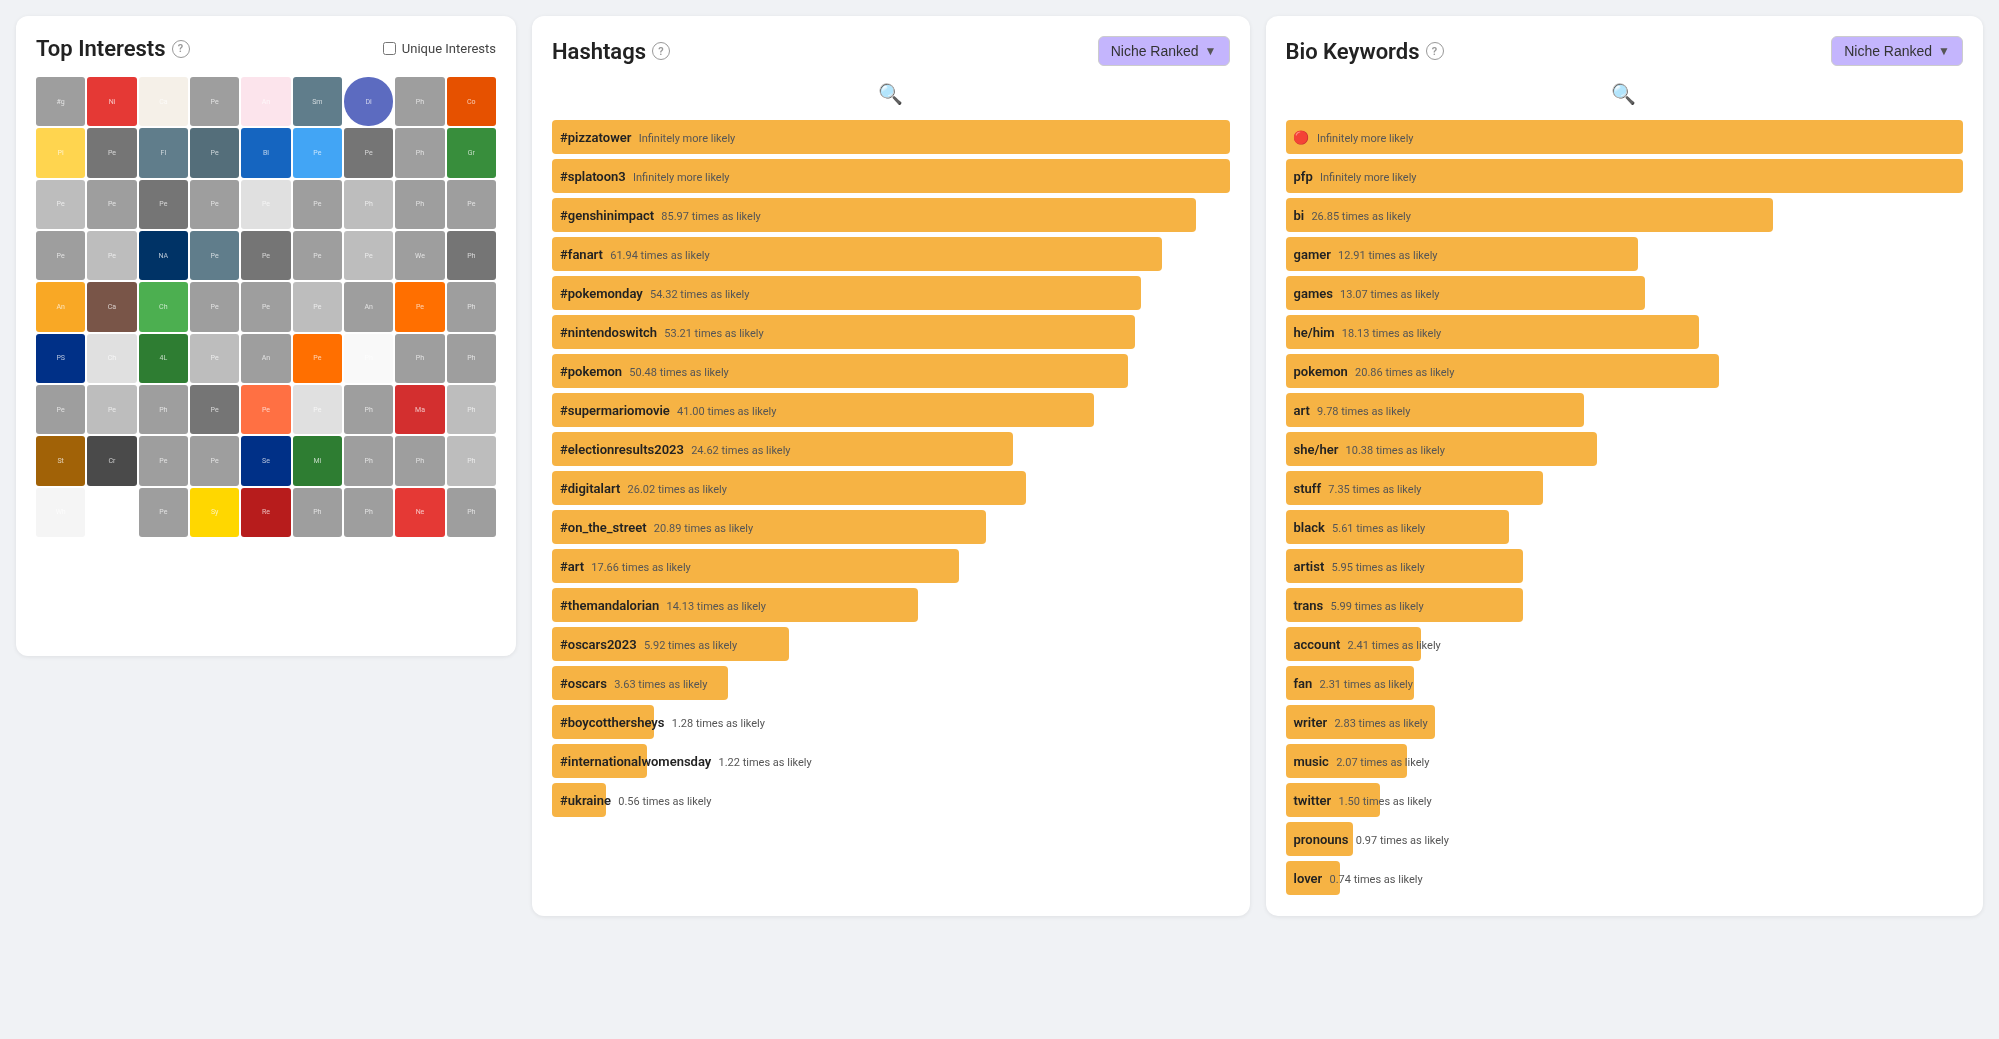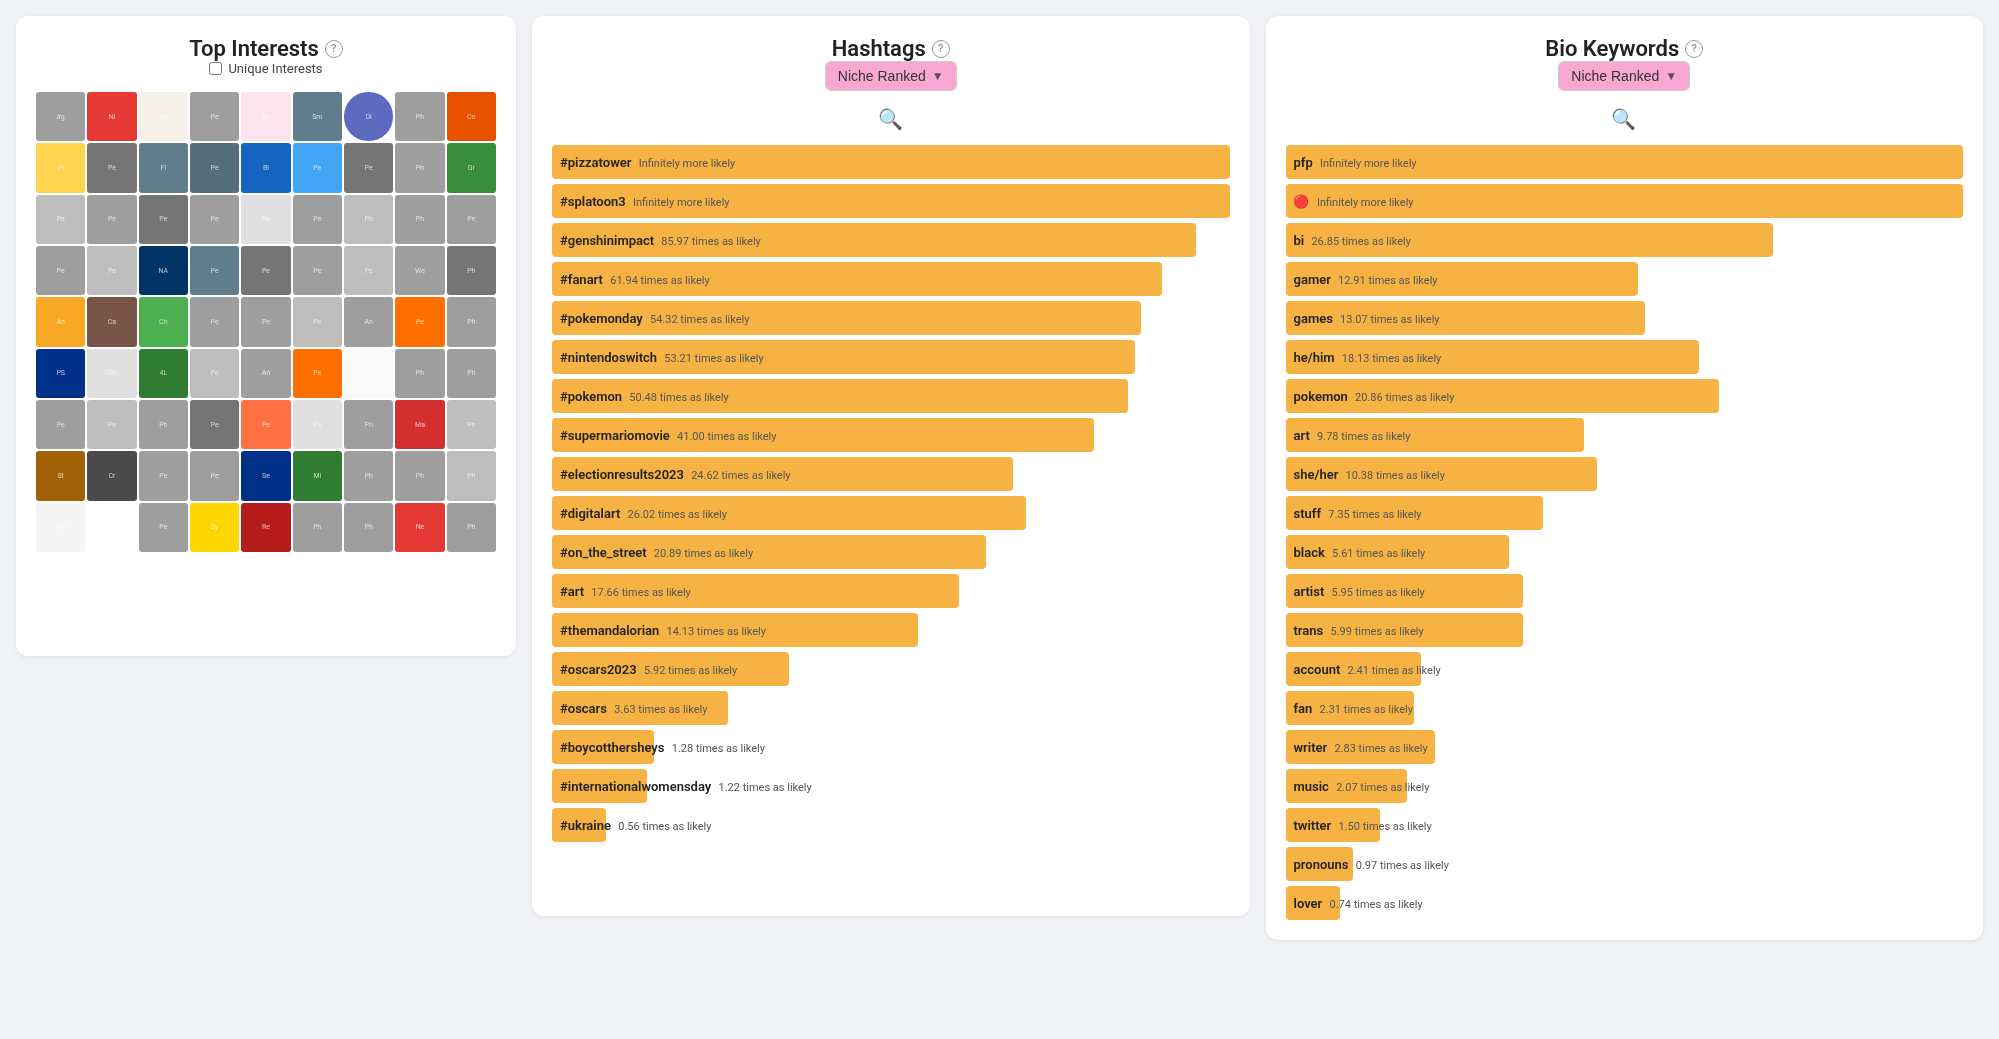--- a/index.html
+++ b/index.html
@@ -27,21 +27,20 @@
     }
     .panel-mid, .panel-right {
       flex: 1;
       min-height: 900px;
     }
     .panel-header {
       display: flex;
       align-items: center;
       justify-content: space-between;
       margin-bottom: 16px;
-      flex-direction: column;
     }
     .panel-header-left {
       display: flex;
       align-items: center;
       gap: 6px;
     }
     .panel-title {
       font-size: 22px;
       font-weight: 600;
       color: #222;
@@ -69,21 +68,21 @@
     }
     .checkbox-label input { cursor: pointer; }
     .dropdown-btn {
       display: flex;
       align-items: center;
       gap: 6px;
       border: 1.5px solid #ccc;
       border-radius: 6px;
       padding: 6px 12px;
       font-size: 14px;
-      background: #f9a8d4;
+      background: #c4b5fd;
       cursor: pointer;
       color: #333;
     }
     .dropdown-btn .arrow { font-size: 12px; color: #555; }
 
     
     .image-grid {
       display: grid;
       grid-template-columns: repeat(9, 1fr);
       gap: 2px;
@@ -353,25 +352,25 @@
         <span>Niche Ranked</span>
         <span class="arrow">▼</span>
       </button>
     </div>
     <div class="search-bar">
       <span class="search-icon-wrap">🔍</span>
     </div>
     <div class="bar-list" id="bio-list">
         <div class="bar-row">
           <div class="bar-bg" style="width: 100%;"></div>
+          <span class="bar-label"><span class="keyword">🔴</span> <span class="likelihood">Infinitely more likely</span></span>
+        </div>
+        <div class="bar-row">
+          <div class="bar-bg" style="width: 100%;"></div>
           <span class="bar-label"><span class="keyword">pfp</span> <span class="likelihood">Infinitely more likely</span></span>
-        </div>
-        <div class="bar-row">
-          <div class="bar-bg" style="width: 100%;"></div>
-          <span class="bar-label"><span class="keyword">🔴</span> <span class="likelihood">Infinitely more likely</span></span>
         </div>
         <div class="bar-row">
           <div class="bar-bg" style="width: 72%;"></div>
           <span class="bar-label"><span class="keyword">bi</span> <span class="likelihood">26.85 times as likely</span></span>
         </div>
         <div class="bar-row">
           <div class="bar-bg" style="width: 52%;"></div>
           <span class="bar-label"><span class="keyword">gamer</span> <span class="likelihood">12.91 times as likely</span></span>
         </div>
         <div class="bar-row">

